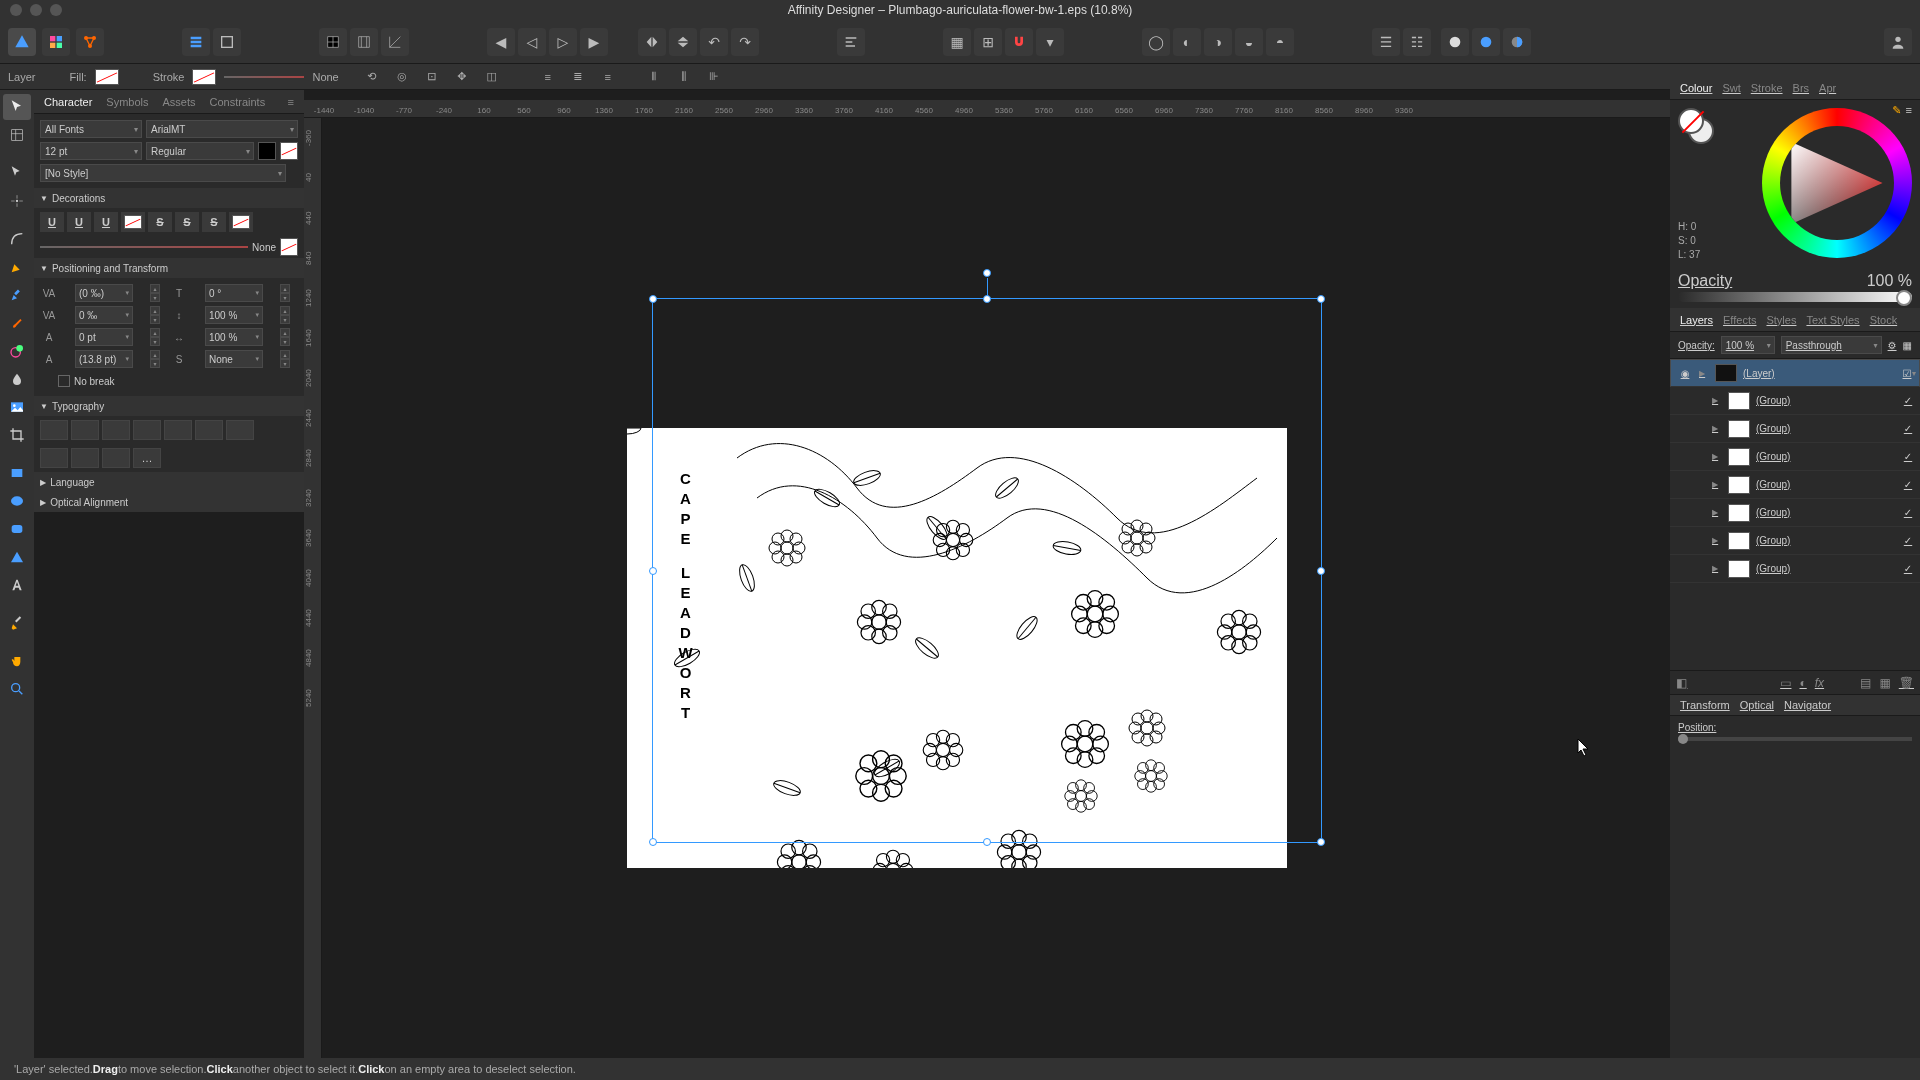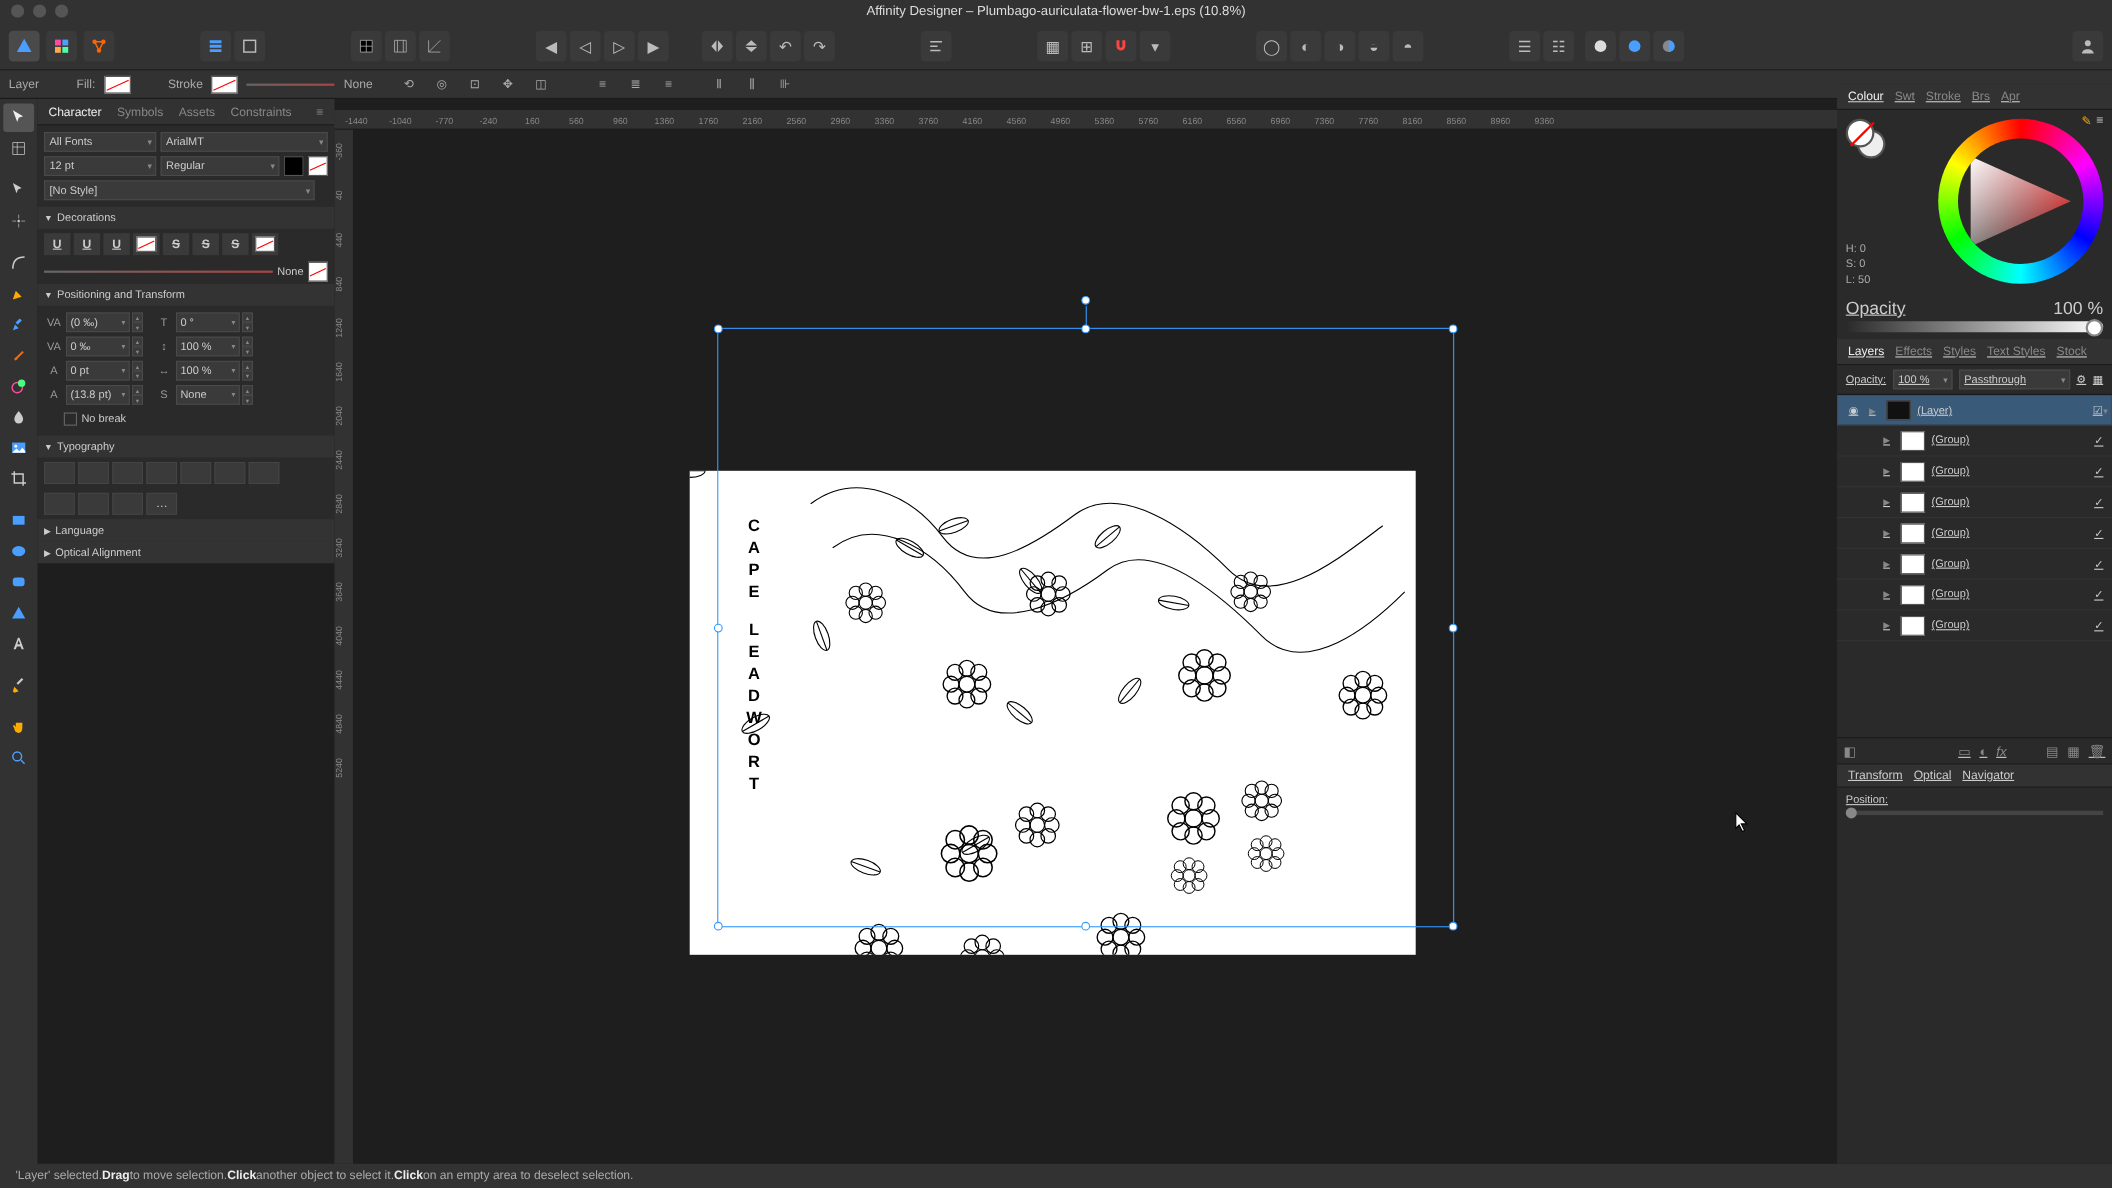--- a/index.html
+++ b/index.html
@@ -46,21 +46,21 @@
 .swatch-sm { width:18px; height:18px; }
 .swatch-black { background:#000; border:1px solid #555; }
 
 .collapse-hdr { background:#333; height:20px; display:flex; align-items:center; padding:0 6px; font-size:10px; color:#ccc; gap:4px; }
 .collapse-hdr .arr { font-size:8px; }
 .deco-row { display:flex; gap:3px; padding:4px 6px; }
 .deco-btn { width:24px; height:20px; background:#3a3a3a; display:flex; align-items:center; justify-content:center; font-size:11px; font-weight:bold; color:#ccc; }
 .deco-btn.u1 { text-decoration:underline; }
 .deco-btn.strike { text-decoration:line-through; }
 
-.num-input { display:flex; align-items:center; gap:2px; }
+.num-input { display:flex; align-items:center; gap:17px; }
 .num-label { width:18px; height:18px; display:flex; align-items:center; justify-content:center; color:#999; font-size:10px; }
 .num-field { background:#3a3a3a; border:1px solid #4a4a4a; width:58px; height:18px; font-size:10px; color:#ccc; padding:0 3px; display:flex; align-items:center; position:relative; }
 .num-field::after { content:'▾'; position:absolute; right:3px; font-size:7px; color:#888; }
 .spinner { width:10px; display:flex; flex-direction:column; }
 .spinner span { height:9px; background:#3a3a3a; font-size:6px; display:flex; align-items:center; justify-content:center; color:#888; border:1px solid #4a4a4a; }
 .chk { width:12px; height:12px; border:1px solid #666; background:#2a2a2a; }
 
 .typo-row { display:flex; gap:3px; padding:4px 6px; }
 .typo-btn { width:28px; height:20px; background:#3a3a3a; border:1px solid #444; }
 
@@ -734,21 +734,21 @@
       </div>
     </div>
     <div class="wheel">
       <div class="wheel-inner">
           <div class="tri"></div>
         </div>
     </div>
     <div class="hsl">
       <div>H: 0</div>
         <div>S: 0</div>
-        <div>L: 50</div>
+        <div>L: 37</div>
     </div>
     <div style="position:absolute; right:8px; top:4px; display:flex; gap:4px;">
       <span style="color:#ffaa00">✎</span>
       <span>≡</span>
     </div>
   </div>
   <div class="op-row">
     <span>Opacity</span>
     <span class="op-val">100 %</span>
     <div class="op-slider"></div>

